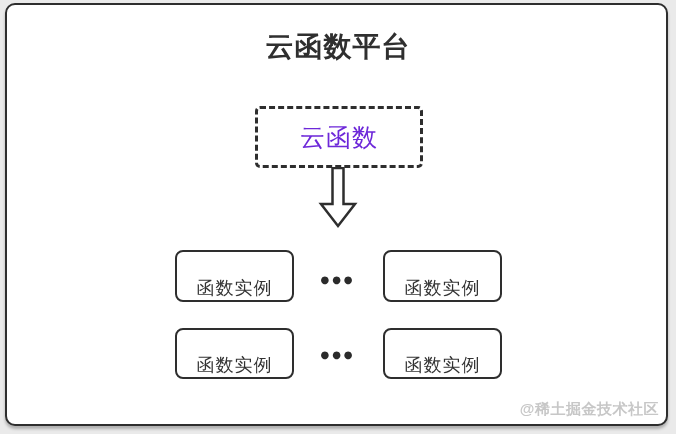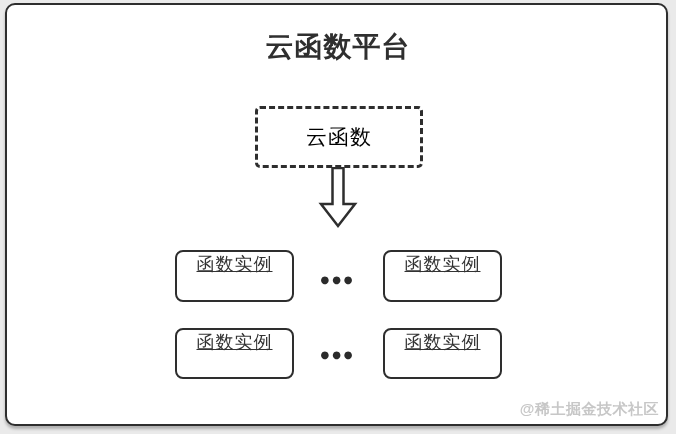--- a/index.html
+++ b/index.html
@@ -45,46 +45,45 @@
     top: 106px;
     width: 168px;
     height: 62px;
     box-sizing: border-box;
     border: 3px dashed #2e2e2e;
     border-radius: 5px;
     background: #ffffff;
     display: flex;
     align-items: center;
     justify-content: center;
-    font-size: 21px;
-    color: #000000;
+    font-size: 25px;
+    color: #6d28d9;
     letter-spacing: 1px;
   }
   .arrow-wrap {
     position: absolute;
     left: 318px;
     top: 167px;
     width: 40px;
     height: 62px;
   }
   .instance-box {
     position: absolute;
     box-sizing: border-box;
     width: 119px;
     height: 52px;
     border: 2.5px solid #2e2e2e;
     border-radius: 8px;
     background: #ffffff;
     display: flex;
-    align-items: flex-start;
+    align-items: flex-end;
     justify-content: center;
     font-size: 18px;
     color: #333333;
     letter-spacing: 1px;
-    text-decoration: underline;
   }
   .box-r1-left  { left: 175px; top: 250px; }
   .box-r1-right { left: 383px; top: 250px; }
   .box-r2-left  { left: 175px; top: 328px; height: 51px; }
   .box-r2-right { left: 383px; top: 328px; height: 51px; }
   .dots {
     position: absolute;
     width: 60px;
     text-align: center;
     font-size: 10px;

